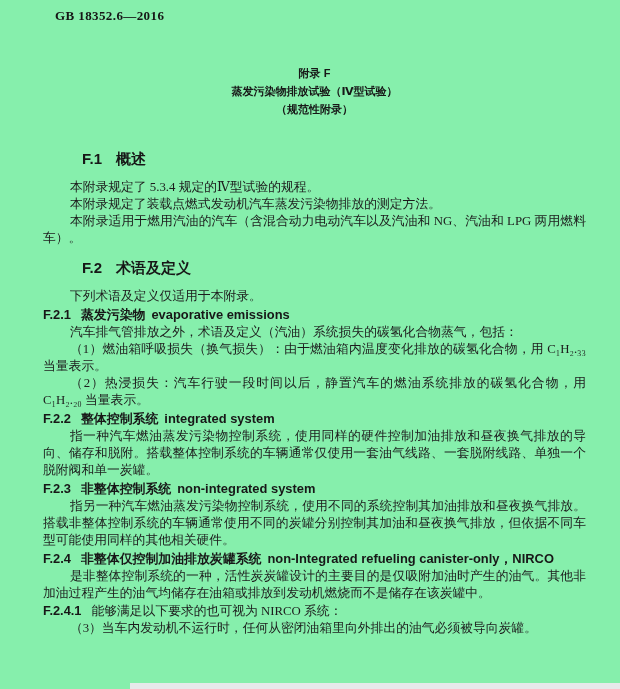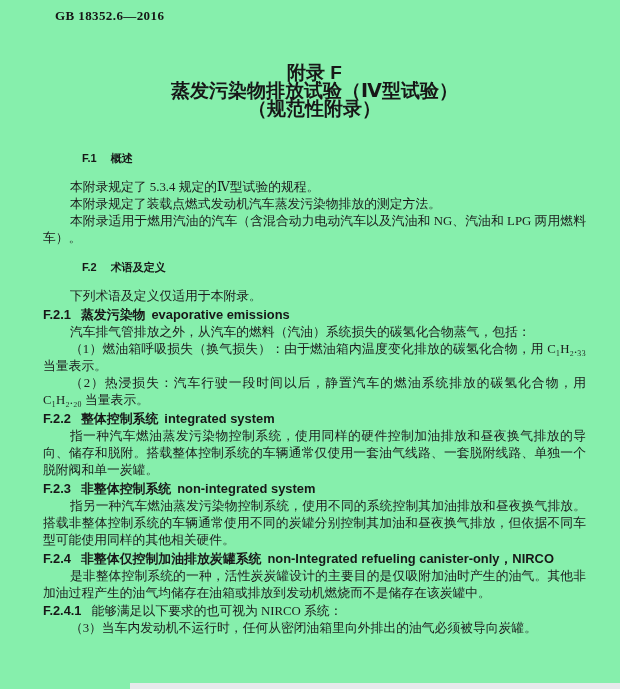--- a/index.html
+++ b/index.html
@@ -27,32 +27,32 @@
     font-weight: 700;
     font-size: 13px;
     letter-spacing: 0.4px;
     color: #161616;
   }
   .title-block {
     margin-top: 40px;
     text-align: center;
     font-family: "Liberation Sans", "DejaVu Sans", sans-serif;
     font-weight: 700;
-    font-size: 19px;
+    font-size: 11px;
     line-height: 18px;
     color: #171717;
     padding-left: 9px;
   }
   .content {
     margin: 32px 34px 0 43px;
   }
   .sec-h {
     font-family: "Liberation Sans", "DejaVu Sans", sans-serif;
     font-weight: 700;
-    font-size: 11px;
+    font-size: 15px;
     line-height: 17px;
     margin: 0 0 12px 0;
     color: #171717;
     padding-left: 39px;
   }
   .sec-h.gap-top { margin-top: 12px; }
   .sec-h .lbl { margin-right: 14px; }
   .sub-h {
     font-family: "Liberation Sans", "DejaVu Sans", sans-serif;
     font-weight: 700;
@@ -102,21 +102,21 @@
     <p class="body ind">本附录适用于燃用汽油的汽车（含混合动力电动汽车以及汽油和 NG、汽油和 LPG 两用燃料车）。</p>
 
     <div class="sec-h gap-top">
       <span class="lbl">F.2</span><span>术语及定义</span>
     </div>
     <p class="body ind">下列术语及定义仅适用于本附录。</p>
 
     <div class="sub-h">
       <span class="lbl">F.2.1</span><span>蒸发污染物</span><span class="en">evaporative emissions</span>
     </div>
-    <p class="body ind">汽车排气管排放之外，从汽车的燃料（汽油）系统损失的碳氢化合物蒸气，包括：</p>
+    <p class="body ind">汽车排气管排放之外，术语及定义（汽油）系统损失的碳氢化合物蒸气，包括：</p>
     <p class="body ind">（1）燃油箱呼吸损失（换气损失）：由于燃油箱内温度变化排放的碳氢化合物，用 C₁H₂.₃₃ 当量表示。</p>
     <p class="body ind">（2）热浸损失：汽车行驶一段时间以后，静置汽车的燃油系统排放的碳氢化合物，用 C₁H₂.₂₀ 当量表示。</p>
 
     <div class="sub-h">
       <span class="lbl">F.2.2</span><span>整体控制系统</span><span class="en">integrated system</span>
     </div>
     <p class="body ind">指一种汽车燃油蒸发污染物控制系统，使用同样的硬件控制加油排放和昼夜换气排放的导向、储存和脱附。搭载整体控制系统的车辆通常仅使用一套油气线路、一套脱附线路、单独一个脱附阀和单一炭罐。</p>
 
     <div class="sub-h">
       <span class="lbl">F.2.3</span><span>非整体控制系统</span><span class="en">non-integrated system</span>

